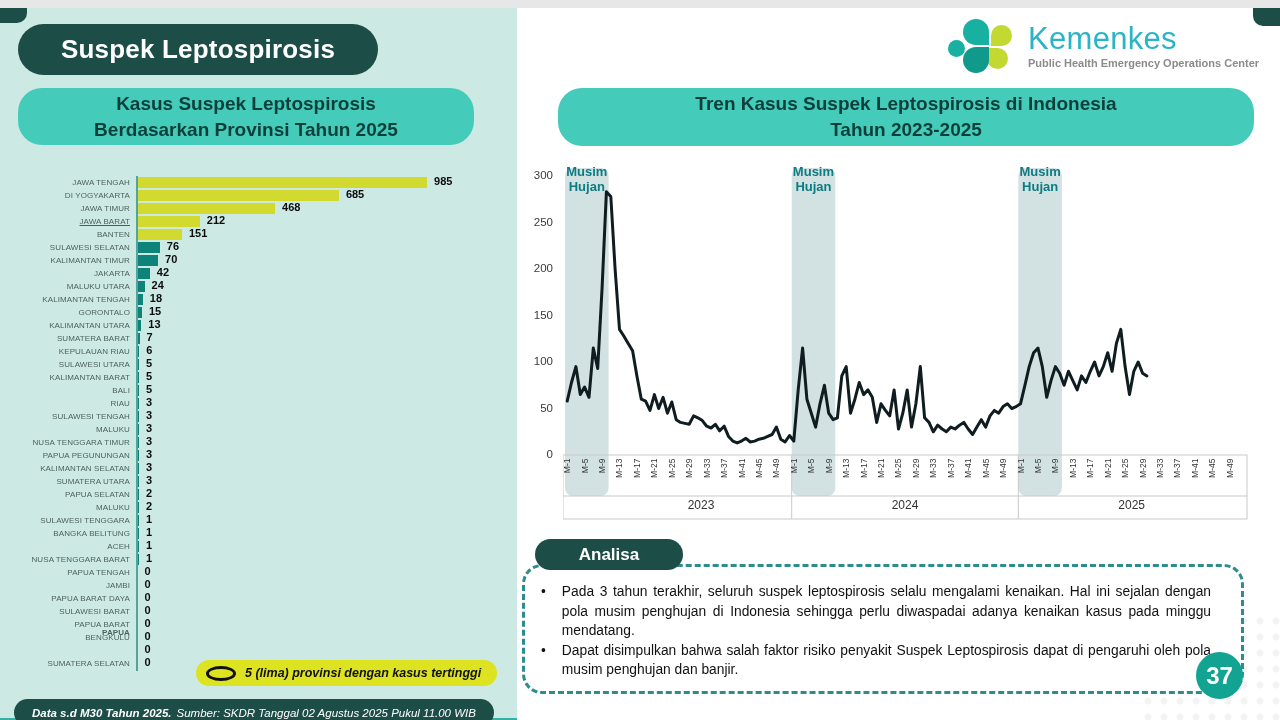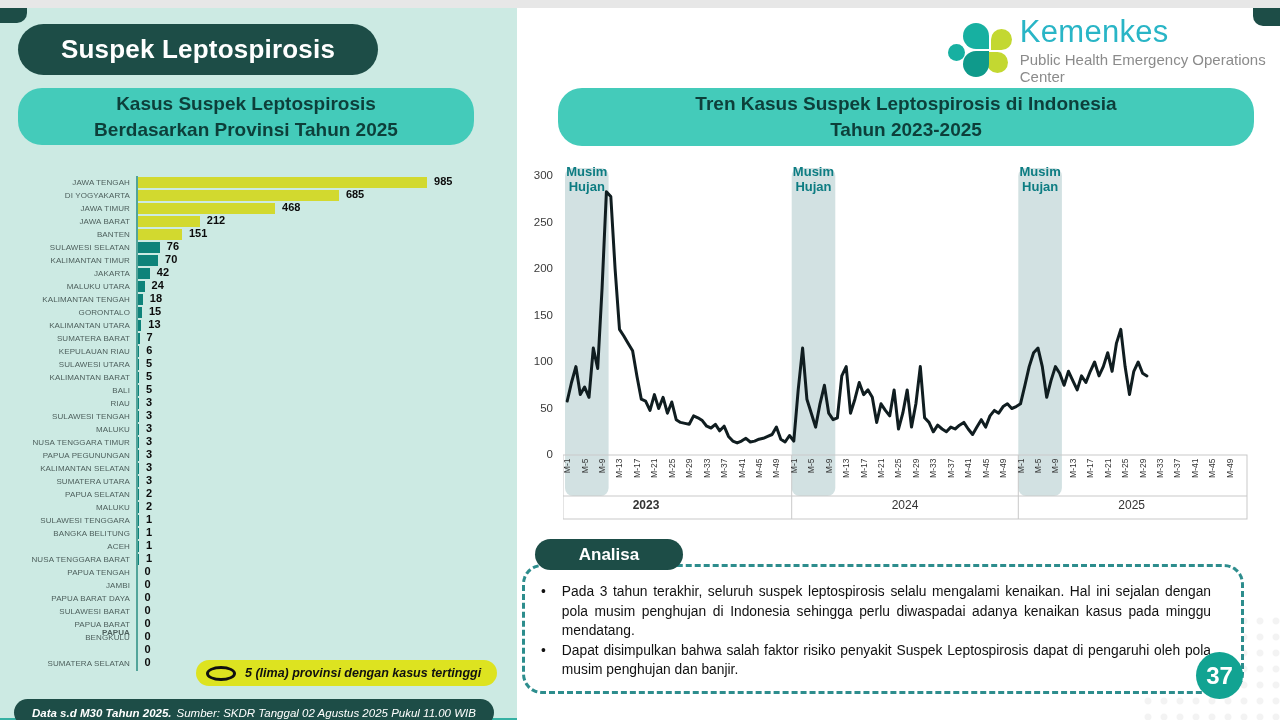--- a/index.html
+++ b/index.html
@@ -41,21 +41,21 @@
   .logo { position:absolute; left:948px; top:8px; display:flex; align-items:center; gap:10px; }
   .logo-mark { position:relative; width:70px; height:60px; }
   .logo-mark .p { position:absolute; }
   .p1 { left:0;  top:24px; width:17px; height:17px; background:#17b0a1; border-radius:50%; }
   .p2 { left:15px; top:3px;  width:26px; height:26px; background:#17b0a1; border-radius:50% 50% 0 50%; }
   .p3 { left:43px; top:9px;  width:21px; height:21px; background:#c3d831; border-radius:50% 50% 50% 0; }
   .p4 { left:39px; top:32px; width:21px; height:21px; background:#c3d831; border-radius:0 50% 50% 50%; }
   .p5 { left:15px; top:31px; width:26px; height:26px; background:#0f9a8b; border-radius:50% 0 50% 50%; }
   .logo-text { display:flex; flex-direction:column; }
   .logo-text .brand { color:#29b5c6; font-weight:normal; font-size:31px; line-height:1.05; letter-spacing:.3px; }
-  .logo-text .sub { color:#8b8b8b; font-weight:normal; font-size:15px; margin-top:2px; }
+  .logo-text .sub { color:#8b8b8b; font-weight:bold; font-size:11px; margin-top:2px; }
 
   .trend-svg { position:absolute; left:563px; top:156px; width:690px; height:358px; }
   .ylab { position:absolute; left:505px; width:48px; text-align:right; font-size:11.5px; color:#3a3a3a; }
   .bandlab { position:absolute; width:52px; text-align:center; font-weight:bold; font-size:13px; line-height:1.15;
     color:#0c7c82; top:157px; }
   .xtick { position:absolute; width:36px; height:11px; font-size:8.5px; color:#333; text-align:right;
     transform:rotate(-90deg); }
   .yearlab { position:absolute; width:60px; text-align:center; font-size:12px; color:#333; top:490px; }
 
   .analisa-pill { position:absolute; left:535px; top:531px; width:148px; height:31px; background:#1d4d47;
@@ -96,21 +96,21 @@
   <div class="bar-chart">
       <div class="blabel" style="top: 2px;">JAWA TENGAH</div>
       <div class="bbar" style="top: 1px; width: 289.6px; background: rgb(210, 217, 47);"></div>
       <div class="bval" style="top: -1px; left: 434.09px;">985</div>
       <div class="blabel" style="top: 15px;">DI YOGYAKARTA</div>
       <div class="bbar" style="top: 14px; width: 201.4px; background: rgb(210, 217, 47);"></div>
       <div class="bval" style="top: 12px; left: 345.89px;">685</div>
       <div class="blabel" style="top: 28px;">JAWA TIMUR</div>
       <div class="bbar" style="top: 27px; width: 137.6px; background: rgb(210, 217, 47);"></div>
       <div class="bval" style="top: 25px; left: 282.092px;">468</div>
-      <div class="blabel" style="top: 41px;">JAWA BARAT</div>
+      <div class="blabel" style="top: 41px; text-decoration: underline;">JAWA BARAT</div>
       <div class="bbar" style="top: 40px; width: 62.3px; background: rgb(210, 217, 47);"></div>
       <div class="bval" style="top: 38px; left: 206.828px;">212</div>
       <div class="blabel" style="top: 54px;">BANTEN</div>
       <div class="bbar" style="top: 53px; width: 44.4px; background: rgb(210, 217, 47);"></div>
       <div class="bval" style="top: 51px; left: 188.894px;">151</div>
       <div class="blabel" style="top: 67px;">SULAWESI SELATAN</div>
       <div class="bbar" style="top: 66px; width: 22.3px; background: rgb(14, 131, 122);"></div>
       <div class="bval" style="top: 64px; left: 166.844px;">76</div>
       <div class="blabel" style="top: 80px;">KALIMANTAN TIMUR</div>
       <div class="bbar" style="top: 79px; width: 20.6px; background: rgb(14, 131, 122);"></div>
@@ -282,21 +282,21 @@
     <div class="xtick" style="left: 601.487px; top: 463px;">M-13</div>
     <div class="xtick" style="left: 618.923px; top: 463px;">M-17</div>
     <div class="xtick" style="left: 636.36px; top: 463px;">M-21</div>
     <div class="xtick" style="left: 653.795px; top: 463px;">M-25</div>
     <div class="xtick" style="left: 671.231px; top: 463px;">M-29</div>
     <div class="xtick" style="left: 688.668px; top: 463px;">M-33</div>
     <div class="xtick" style="left: 706.103px; top: 463px;">M-37</div>
     <div class="xtick" style="left: 723.539px; top: 463px;">M-41</div>
     <div class="xtick" style="left: 740.976px; top: 463px;">M-45</div>
     <div class="xtick" style="left: 758.411px; top: 463px;">M-49</div>
-    <div class="yearlab" style="left: 616px; font-weight: bold;">2023</div>
+    <div class="yearlab" style="left: 671px;">2023</div>
     <div class="xtick" style="left: 775.847px; top: 463px;">M-1</div>
     <div class="xtick" style="left: 793.284px; top: 463px;">M-5</div>
     <div class="xtick" style="left: 810.719px; top: 463px;">M-9</div>
     <div class="xtick" style="left: 828.155px; top: 463px;">M-13</div>
     <div class="xtick" style="left: 845.591px; top: 463px;">M-17</div>
     <div class="xtick" style="left: 863.027px; top: 463px;">M-21</div>
     <div class="xtick" style="left: 880.463px; top: 463px;">M-25</div>
     <div class="xtick" style="left: 897.899px; top: 463px;">M-29</div>
     <div class="xtick" style="left: 915.336px; top: 463px;">M-33</div>
     <div class="xtick" style="left: 932.771px; top: 463px;">M-37</div>

